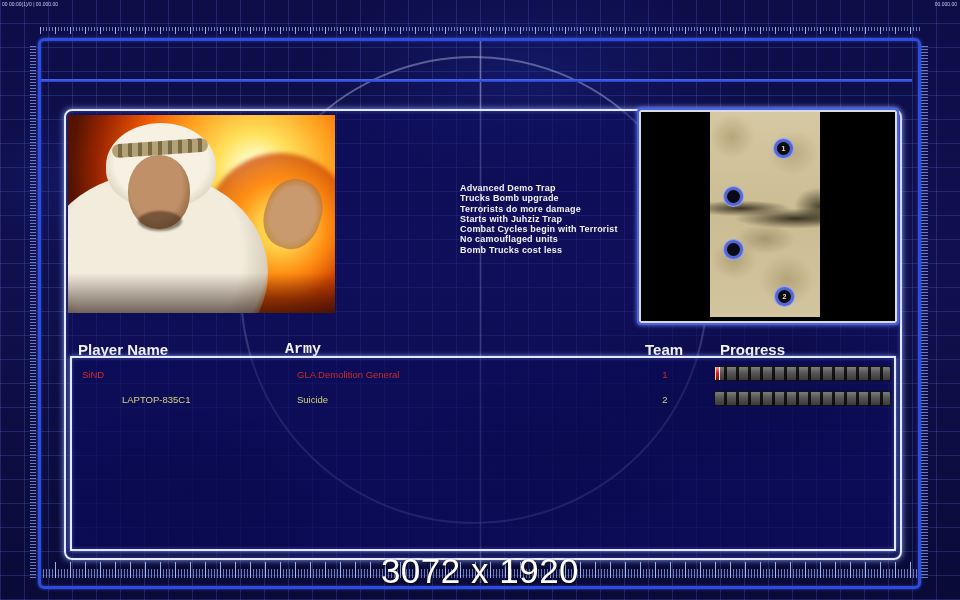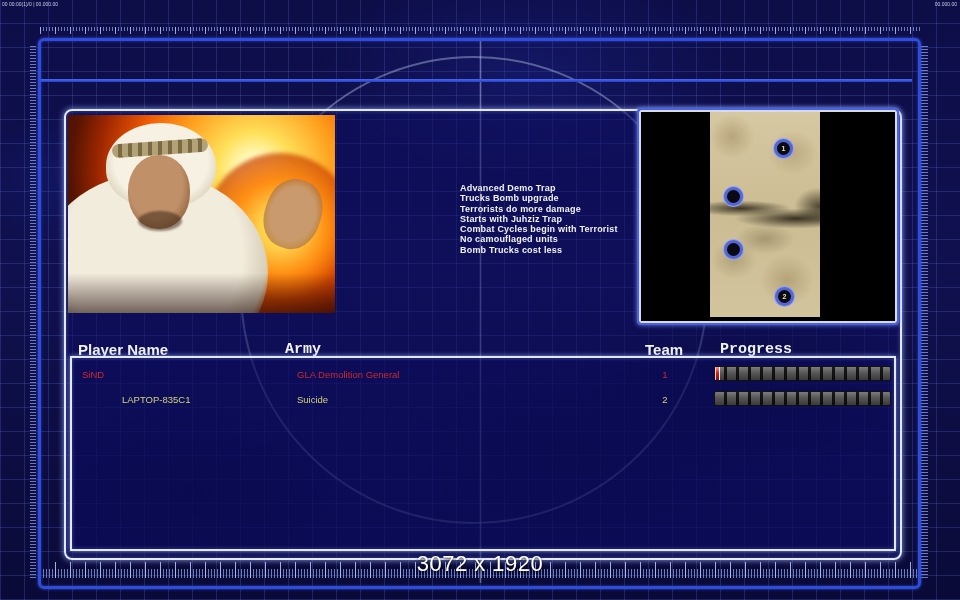--- a/index.html
+++ b/index.html
@@ -88,40 +88,40 @@
   .map-marker{position:absolute;width:19px;height:19px;border-radius:50%;background:#0a0a16;
     border:3px solid #5566cc;box-shadow:0 0 0 1px #8fa0ff;box-sizing:border-box;
     display:flex;align-items:center;justify-content:center;}
   .map-marker span{font-size:7px;font-weight:bold;color:#e8e89a;}
   .marker-1{left:135px;top:29px;}
   .marker-2{left:85px;top:77px;}
   .marker-3{left:85px;top:130px;}
   .marker-4{left:136px;top:177px;}
   
   .col-header{position:absolute;top:341px;font-size:15px;font-weight:bold;color:#f2f2f2;}
-  .col-player{left:78px;} .col-army{left:285px;font-family:Liberation Mono, monospace;} .col-team{left:645px;} .col-progress{left:720px;font-family:Liberation Mono, monospace;}
+  .col-player{left:78px;} .col-army{left:285px;font-family:Liberation Mono, monospace;} .col-team{left:645px;} .col-progress{left:720px;}
   
   .table-panel{position:absolute;left:70px;top:356px;width:822px;height:191px;border-radius:0;
     border:2px solid #e2e9ff;background:rgba(12,12,92,.45);
     box-shadow:0 0 5px rgba(150,175,255,.8), inset 0 0 4px rgba(150,175,255,.35);}
   .prow{position:absolute;left:0;width:100%;height:24px;}
   .prow .cell{position:absolute;font-size:9.5px;top:5px;}
   .cell-name{left:10px;} .cell-army{left:225px;} .cell-team{left:583px;width:20px;text-align:center;}
   .progress-track{position:absolute;left:642px;top:2px;width:177px;height:15px;
     background:
       repeating-linear-gradient(90deg, transparent 0 9px, rgba(0,0,0,.8) 9px 12px),
       linear-gradient(180deg,#7d7d7d,#575757 45%,#3a3a3a);
     border:1px solid #111;border-radius:2px;box-sizing:border-box;overflow:hidden;}
   .progress-fill{position:absolute;left:0;top:0;height:100%;
     background:linear-gradient(180deg,#ff9090,#d01a1a 50%,#8f0d0d);
     border-right:1px solid #fff;box-shadow:inset 1px 0 0 #ffd0d0;}
   .prow-1{top:6px;} .prow-2{top:31px;}
   
   .resolution-text{position:absolute;left:0;top:551px;width:960px;text-align:center;
-    font-size:22px;color:#ffffff;text-shadow:0 1px 3px rgba(0,0,0,.9);letter-spacing:.5px;}
+    font-size:35px;color:#ffffff;text-shadow:0 1px 3px rgba(0,0,0,.9);letter-spacing:.5px;}
 </style>
 </head>
 <body>
 
 <div class="stage">
 
   <div class="reticle-circle"></div>
   <div class="crosshair-v"></div>
 
   <div class="ruler ruler-top-s"></div>

